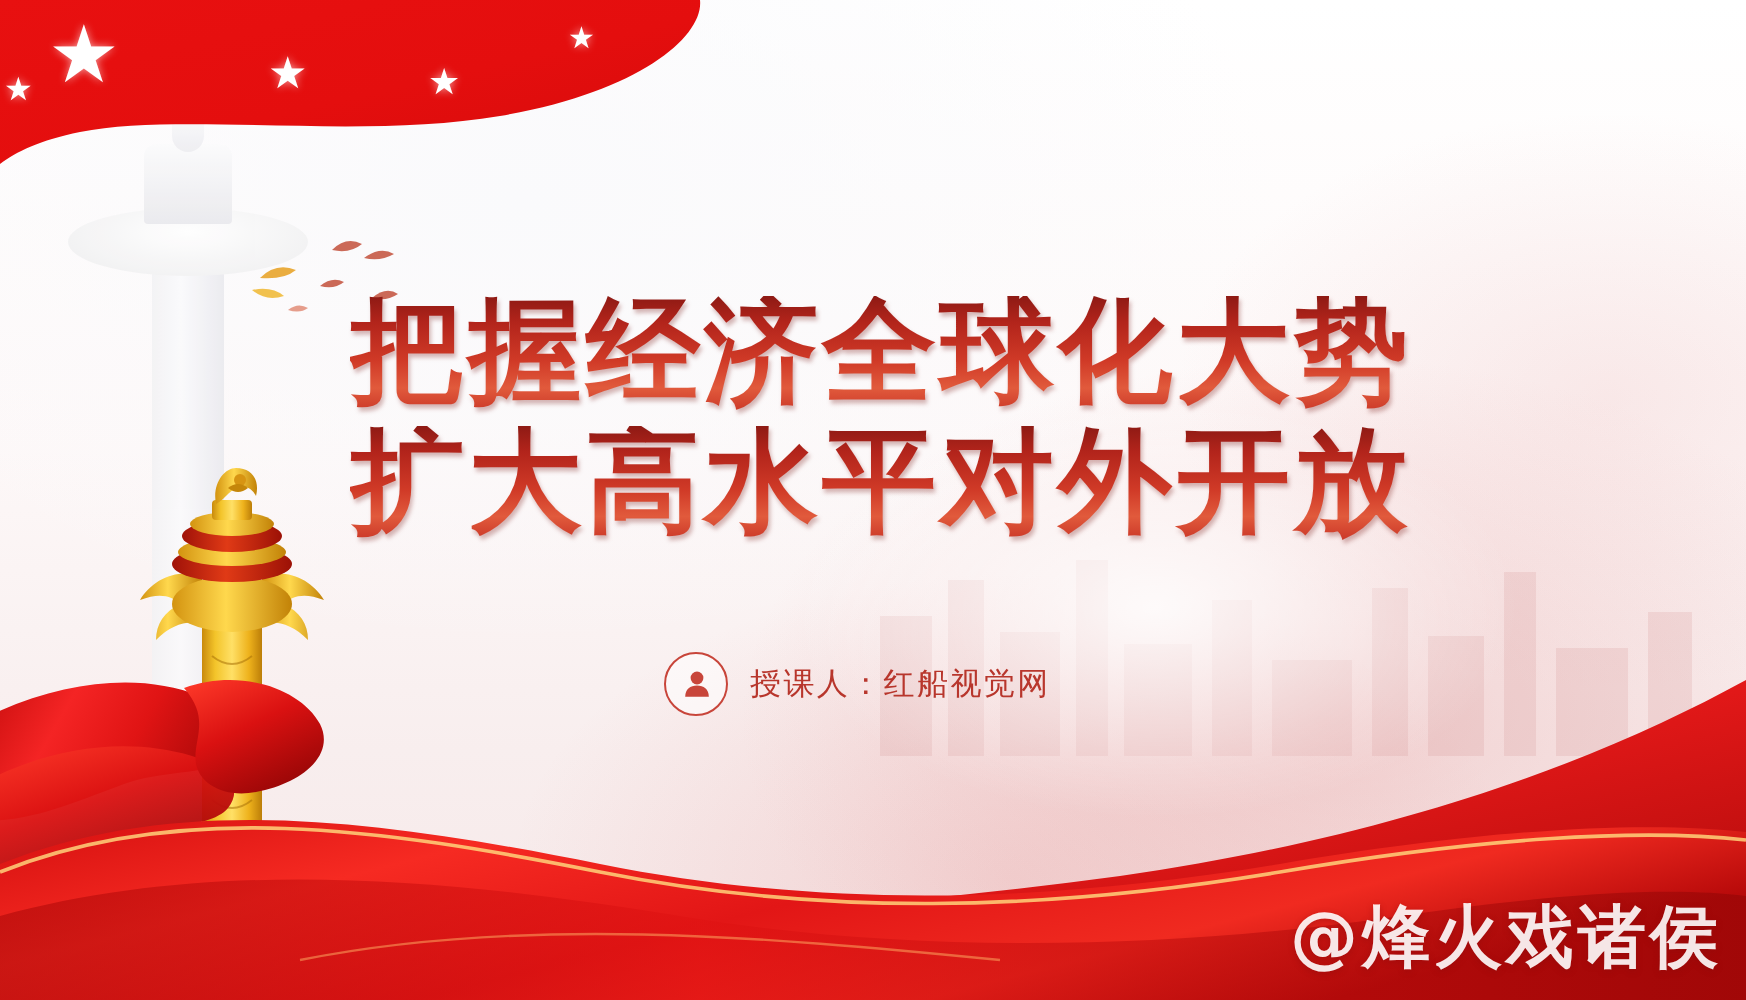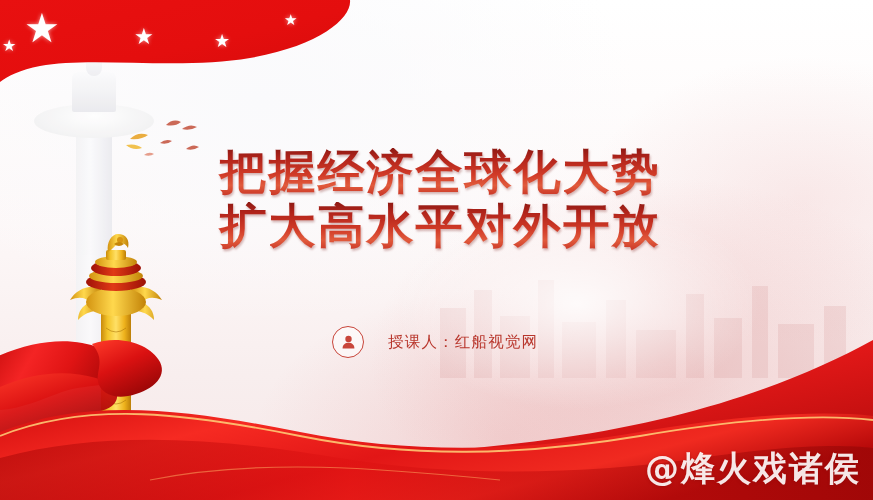--- a/index.html
+++ b/index.html
@@ -43,32 +43,32 @@
   
   .ribbons{position:absolute;left:0;top:300px;width:873px;height:200px;}
   .botwave{position:absolute;left:0;bottom:0;width:873px;height:160px;}
 
   
   .birds{position:absolute;left:120px;top:105px;width:130px;height:80px;}
 
   
   .title-wrap{position:absolute;left:175px;top:148px;width:530px;text-align:center;}
   .tline{
-    font-family:Liberation Sans, sans-serif;
-    font-weight:bold;font-size:47px;letter-spacing:2px;line-height:1.03;
+    font-family:Liberation Serif, serif;
+    font-weight:bold;font-size:57px;letter-spacing:2px;line-height:1.03;
     background:linear-gradient(180deg,#8e1a14 0%,#b2241b 22%,#d03a27 55%,#e15a3c 78%,#c93526 100%);
     -webkit-background-clip:text;background-clip:text;color:transparent;
     -webkit-text-fill-color:transparent;
     filter:drop-shadow(1px 2px 1px rgba(120,20,15,.30));
     white-space:nowrap;
   }
   .tline.l2{margin-top:6px;text-align:center;}
 
   
-  .presenter{position:absolute;left:332px;top:326px;display:flex;align-items:center;gap:24px;}
+  .presenter{position:absolute;left:332px;top:326px;display:flex;align-items:center;gap:11px;}
   .pcircle{width:30px;height:30px;border-radius:50%;border:1.6px solid #c8453a;
     display:flex;align-items:center;justify-content:center;background:rgba(255,255,255,.55);}
   .ptext{font-size:15.5px;color:#b8362c;letter-spacing:1.2px;font-family:"DejaVu Sans","Liberation Sans",sans-serif;}
 
   
   .watermark{position:absolute;right:12px;bottom:8px;font-size:34px;font-weight:bold;
     color:rgba(255,255,255,.90);letter-spacing:2px;
     font-family:"DejaVu Sans","Liberation Sans",sans-serif;
     text-shadow:0 1px 3px rgba(140,10,10,.45);margin-left:32px;}
 </style>

